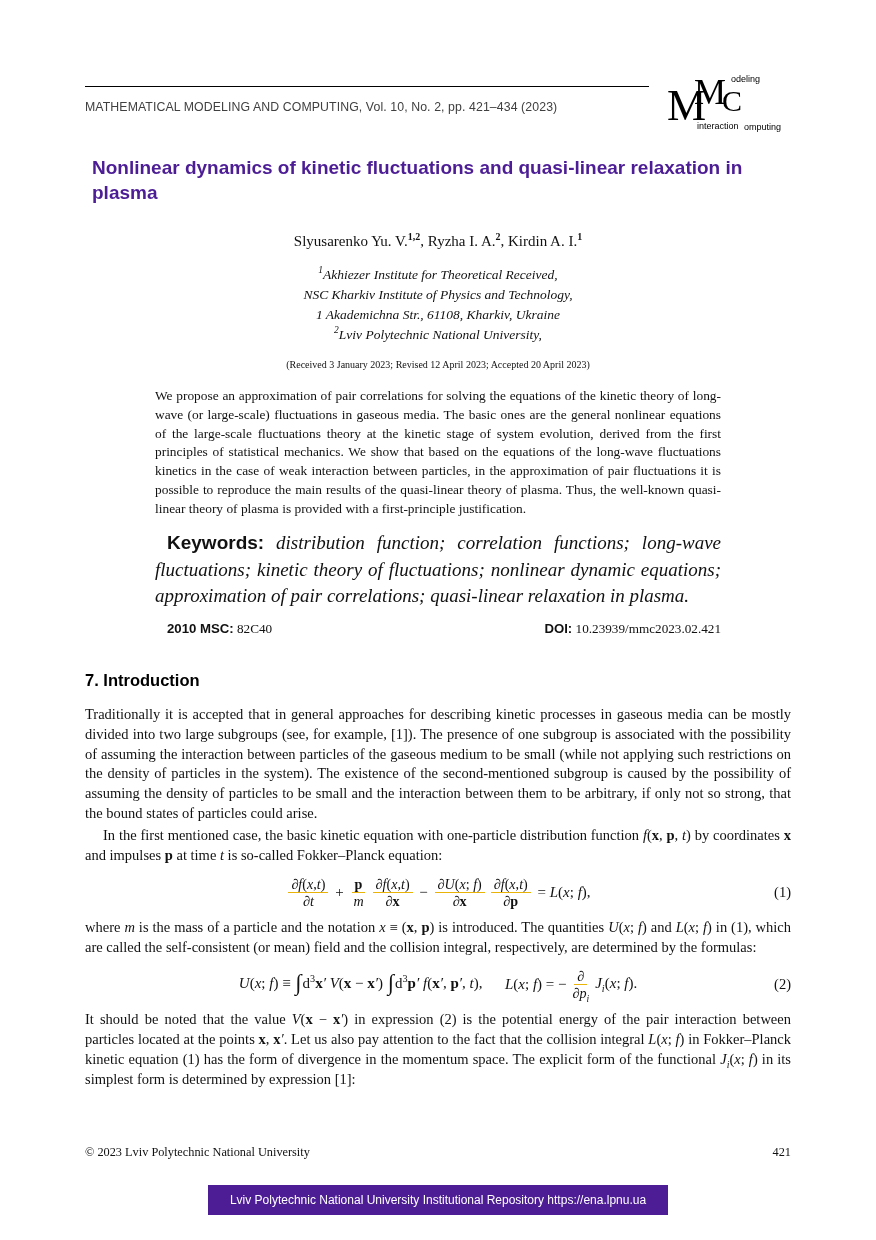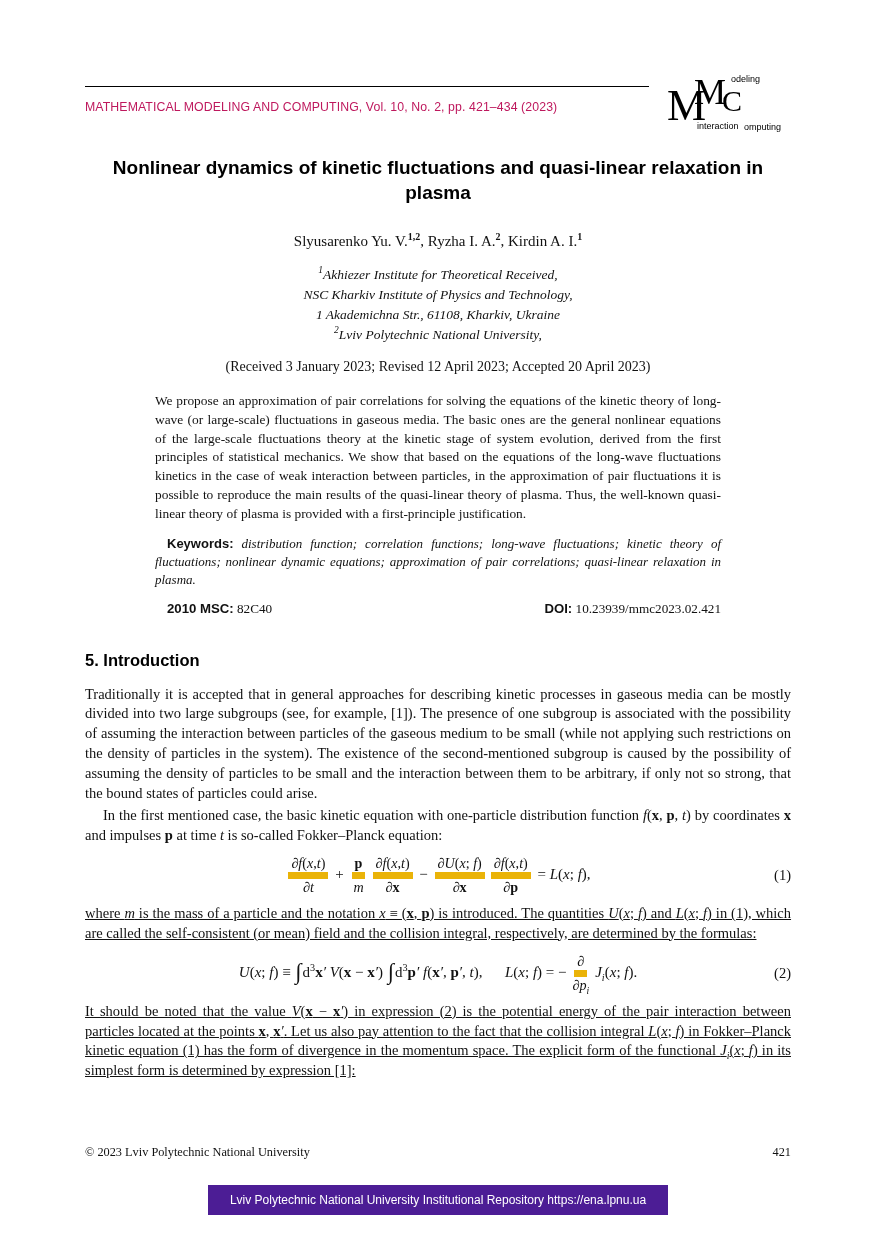--- a/index.html
+++ b/index.html
@@ -13,84 +13,83 @@
     padding: 86px 85px 0 85px;
     font-family: "Liberation Serif", serif;
     overflow: hidden;
   }
   
   .jheader { position: relative; }
   .header-rule { border-top: 1.6px solid #000; margin-right: 142px; height: 0; }
   .journal-line {
     margin-top: 13px;
     font-family: "Liberation Sans", sans-serif;
-    font-size: 12.3px; letter-spacing: 0.1px; color: #be185d;
+    font-size: 12.3px; letter-spacing: 0.1px; color: #404040;
   }
   .logo { position: absolute; right: 0; top: -12px; width: 124px; height: 60px; font-family: "Liberation Serif", serif; color: #000; }
   .logo span { position: absolute; line-height: 1; }
   .logo-m1 { left: 0;  top: 10px; font-size: 44px; }
   .logo-m2 { left: 27px; top: 0;  font-size: 36px; }
   .logo-c  { left: 55px; top: 12px; font-size: 30px; }
   .logo-word { font-size: 9px; font-family: "Liberation Sans", sans-serif; }
   .logo-modeling    { left: 64px; top: 1px; }
   .logo-computing   { left: 77px; top: 25px; margin-top: 24px; }
   .logo-mathematical{ left: 30px; top: 48px; }
   
   .title {
     margin: 42px auto 0 auto; max-width: 692px;
-    text-align: center;
     font-family: "Liberation Sans", sans-serif;
-    font-weight: 700; font-size: 19px; line-height: 1.3; color: #000000;
+    font-weight: 700; font-size: 19px; line-height: 1.3; color: #4c1d95;
   }
   .authors { margin-top: 26px; text-align: center; font-size: 15px; }
   .authors sup { font-size: 10px; font-weight: bold; }
   .affils { margin-top: 14px; text-align: center; font-style: italic; font-size: 13.5px; line-height: 1.36; }
   .affils sup { font-size: 9.5px; }
-  .received { margin-top: 15px; text-align: center; font-size: 14px; }
+  .received { margin-top: 15px; text-align: center; font-size: 10px; }
   
   .abstract {
     margin: 17px 70px 0 70px;
     font-size: 13.4px; line-height: 1.41; text-align: justify;
   }
   .keywords {
     margin: 11px 70px 0 70px;
-    font-size: 13px; line-height: 1.4; text-align: justify;
+    font-size: 19px; line-height: 1.4; text-align: justify;
     text-indent: 12px;
   }
   .kw-label { font-family: "Liberation Sans", sans-serif; font-weight: 700; font-style: normal; }
   .kw-text { font-style: italic; }
   .msc-row {
     margin: 11px 70px 11px 70px; padding-left: 12px;
     display: flex; justify-content: space-between;
     font-size: 13.2px;
   }
   .msc-row b { font-family: "Liberation Sans", sans-serif; font-weight: 700; }
   
   .sec-heading {
     margin: 34px 0 0 0;
     font-family: "Liberation Sans", sans-serif;
     font-weight: 700; font-size: 16.5px; color: #000;
   }
   .body-par { margin: 15px 0 0 0; font-size: 14.5px; line-height: 1.37; text-align: justify; }
-  .body-par.cont { margin-top: 2px; text-decoration: underline; }
+  .body-par.cont { margin-top: 2px; }
   .body-par.indent { text-indent: 18px; margin-top: 2px; }
   
   .rt-i { font-style: italic; }
   .rt-b { font-weight: 700; }
   .rt-sup { font-size: 68%; vertical-align: super; line-height: 0; }
   .rt-sub { font-size: 68%; vertical-align: sub; line-height: 0; font-style: italic; }
   .rt-int { font-size: 150%; line-height: 0; vertical-align: -0.08em; padding: 0 1px; }
   
   .eq-row { display: flex; align-items: center; margin: 10px 0 8px 0; font-size: 15px; }
   .eq-row::before { content: ""; width: 48px; }
   .eq-body { flex: 1; text-align: center; white-space: nowrap; }
   .eq-tag { width: 48px; text-align: right; font-size: 14.5px; }
   .frac { display: inline-flex; flex-direction: column; align-items: center; vertical-align: middle; margin: 0 3px; line-height: 1.18; font-size: 94%; }
   .frac .num, .frac .den { display: block; padding: 0 3px; white-space: nowrap; }
-  .frac .num { border-bottom: 7px solid #eab308; }
+  .frac .num { border-bottom: 1px solid #eab308; }
   
   .footer-row {
     position: absolute; left: 85px; right: 85px; bottom: 80px;
     display: flex; justify-content: space-between;
     font-size: 12.3px;
   }
   .repo-wrap { position: absolute; left: 0; right: 0; bottom: 25px; text-align: center; }
   .repo-bar {
     display: inline-block; background: #4c1d95; color: #fff;
     font-family: "Liberation Sans", sans-serif; font-size: 12px;
@@ -132,21 +131,21 @@
 
   <div class="abstract">We propose an approximation of pair correlations for solving the equations of the kinetic theory of long-wave (or large-scale) fluctuations in gaseous media. The basic ones are the general nonlinear equations of the large-scale fluctuations theory at the kinetic stage of system evolution, derived from the first principles of statistical mechanics. We show that based on the equations of the long-wave fluctuations kinetics in the case of weak interaction between particles, in the approximation of pair fluctuations it is possible to reproduce the main results of the quasi-linear theory of plasma. Thus, the well-known quasi-linear theory of plasma is provided with a first-principle justification.</div>
 
   <p class="keywords"><span class="kw-label">Keywords:</span> <span class="kw-text">distribution function; correlation functions; long-wave fluctuations; kinetic theory of fluctuations; nonlinear dynamic equations; approximation of pair correlations; quasi-linear relaxation in plasma.</span></p>
 
   <div class="msc-row">
     <span><b>2010 MSC:</b> <span>82C40</span></span>
     <span><b>DOI:</b> <span>10.23939/mmc2023.02.421</span></span>
   </div>
 
-  <h2 class="sec-heading">5. Introduction</h2>
+  <h2 class="sec-heading">7. Introduction</h2>
 
   <p class="body-par">Traditionally it is accepted that in general approaches for describing kinetic processes in gaseous media can be mostly divided into two large subgroups (see, for example, [1]). The presence of one subgroup is associated with the possibility of assuming the interaction between particles of the gaseous medium to be small (while not applying such restrictions on the density of particles in the system). The existence of the second-mentioned subgroup is caused by the possibility of assuming the density of particles to be small and the interaction between them to be arbitrary, if only not so strong, that the bound states of particles could arise.</p>
 
   <p class="body-par indent"><span>In the first mentioned case, the basic kinetic equation with one-particle distribution function </span><span class="rt-i">f</span><span>(</span><span class="rt-b">x</span><span>, </span><span class="rt-b">p</span><span>, </span><span class="rt-i">t</span><span>) by coordinates </span><span class="rt-b">x</span><span> and impulses </span><span class="rt-b">p</span><span> at time </span><span class="rt-i">t</span><span> is so-called Fokker–Planck equation:</span></p>
 
   <div class="eq-row">
     <div class="eq-body"><span class="frac">
           <span class="num"><span>∂</span><span class="rt-i">f</span><span>(</span><span class="rt-i">x</span><span>,</span><span class="rt-i">t</span><span>)</span></span>
           <span class="den"><span>∂</span><span class="rt-i">t</span></span>
         </span><span><span> + </span></span><span class="frac">

